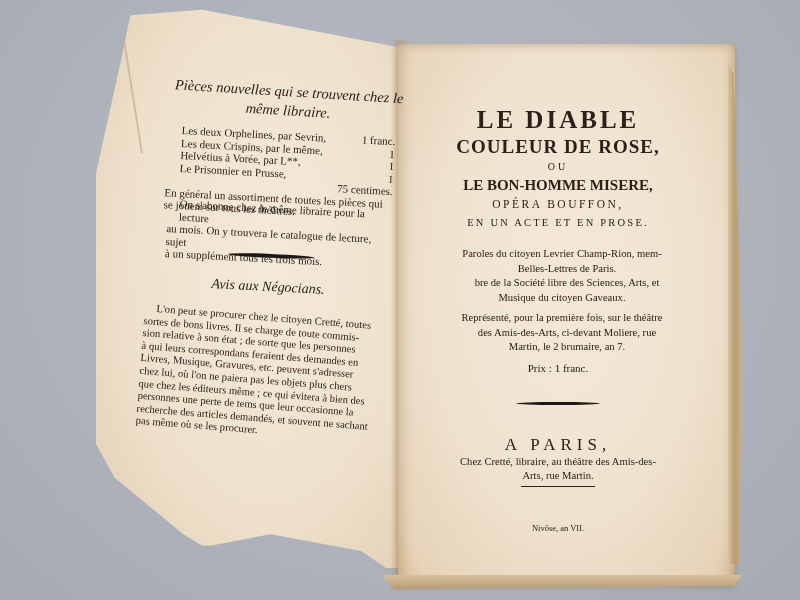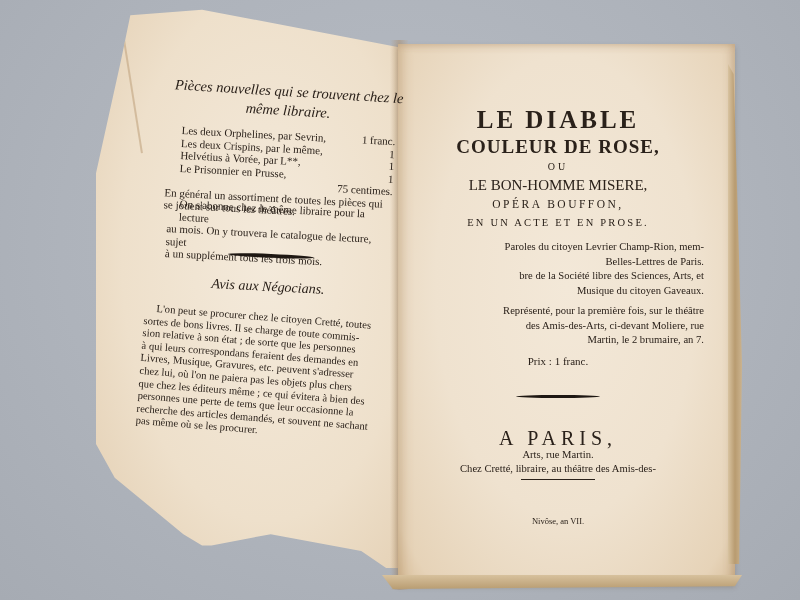--- a/index.html
+++ b/index.html
@@ -60,32 +60,32 @@
   }
   .lp-avis { left:212px; top:276px; font-style:italic; font-size:14px; transform: rotate(3deg); }
   .lp-body { left:145px; top:302px; width:234px; font-size:10.6px; line-height:12.6px; transform: rotate(4.5deg); text-align:justify; }
   .lp-body p { margin:0; }
 
   
   .rp { position:absolute; left:412px; top:100px; width:292px; text-align:center; }
   .t1 { font-size:25px; font-weight:bold; letter-spacing:3px; line-height:30px; margin-top:5px; }
   .t2 { font-size:19px; font-weight:bold; letter-spacing:1px; line-height:24px; }
   .t3 { font-size:10px; letter-spacing:3px; line-height:16px; }
-  .t4 { font-size:15px; font-weight:normal; line-height:20px; }
+  .t4 { font-size:15px; font-weight:bold; line-height:20px; }
   .t5 { font-size:11.5px; letter-spacing:2.5px; line-height:19px; }
   .t6 { font-size:10.5px; letter-spacing:2.2px; line-height:17px; }
-  .credits { text-align:right; font-size:10.6px; line-height:14.5px; margin-top:9px; padding-left:8px; }
+  .credits { text-align:center; font-size:10.6px; line-height:14.5px; margin-top:16px; padding-left:8px; }
   .credits p { margin:0; }
   .credits .ind { padding-left:10px; }
   .credits .gap { margin-top:6px; }
   .prix { font-size:11px; margin-top:7px; }
   .rp-rule {
     width:84px; height:3px; margin:28px auto 30px; background:#1e1712; border-radius:50%;
   }
-  .paris { font-size:20px; letter-spacing:5px; line-height:20px; }
+  .paris { font-size:17px; letter-spacing:5px; line-height:20px; }
   .chez { font-size:10.6px; line-height:14px; }
   .thin-rule { width:74px; height:1px; background:#2a211a; margin:3px auto 4px; }
   .date { font-size:8.5px;margin-top:36px; }
 </style>
 </head>
 <body>
 
 <div></div>
 
 <div class="page left-page">
@@ -164,17 +164,17 @@
     <p class="gap">Représenté, pour la première fois, sur le théâtre</p>
     <p class="ind">des Amis-des-Arts, ci-devant Moliere, rue</p>
     <p class="ind">Martin, le 2 brumaire, an 7.</p>
   </div>
 
   <div class="prix">Prix : 1 franc.</div>
 
   <div class="rp-rule"></div>
 
   <div class="paris">A PARIS,</div>
+  <div class="chez">Chez Cretté, libraire, au théâtre des Amis-des-</div>
   <div class="chez">Arts, rue Martin.</div>
-  <div class="chez">Chez Cretté, libraire, au théâtre des Amis-des-</div>
   <div class="thin-rule"></div>
   <div class="date">Nivôse, an VII.</div>
 </div>
 
 </body></html>

